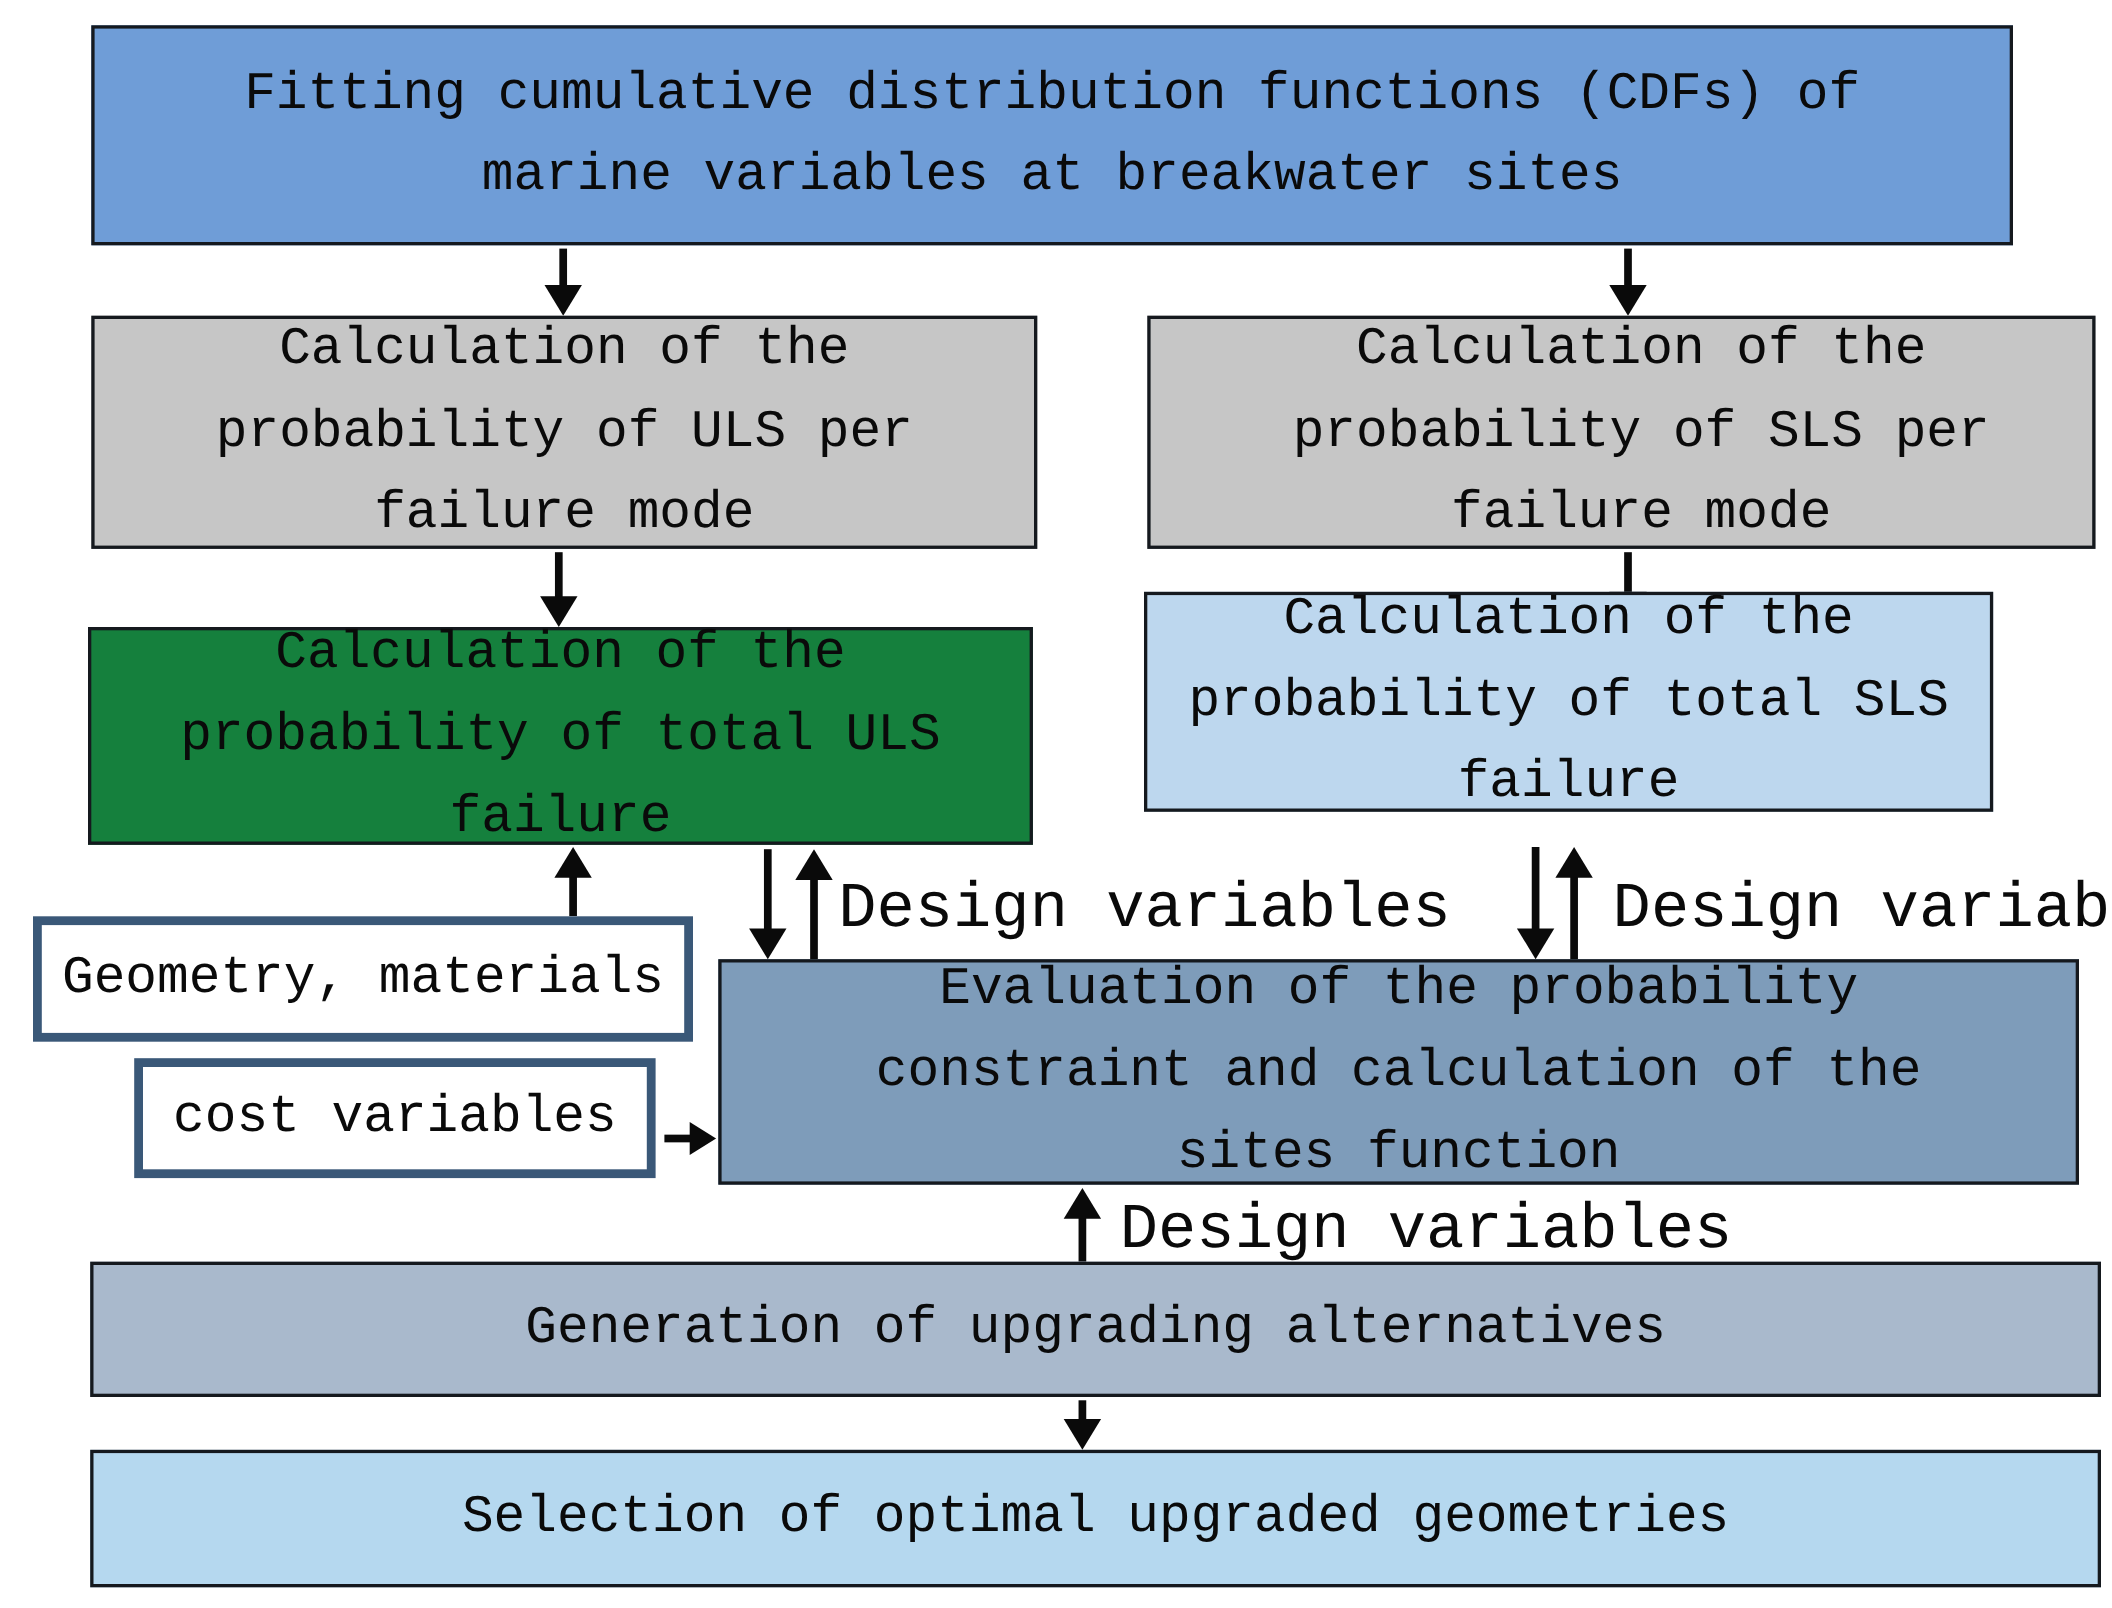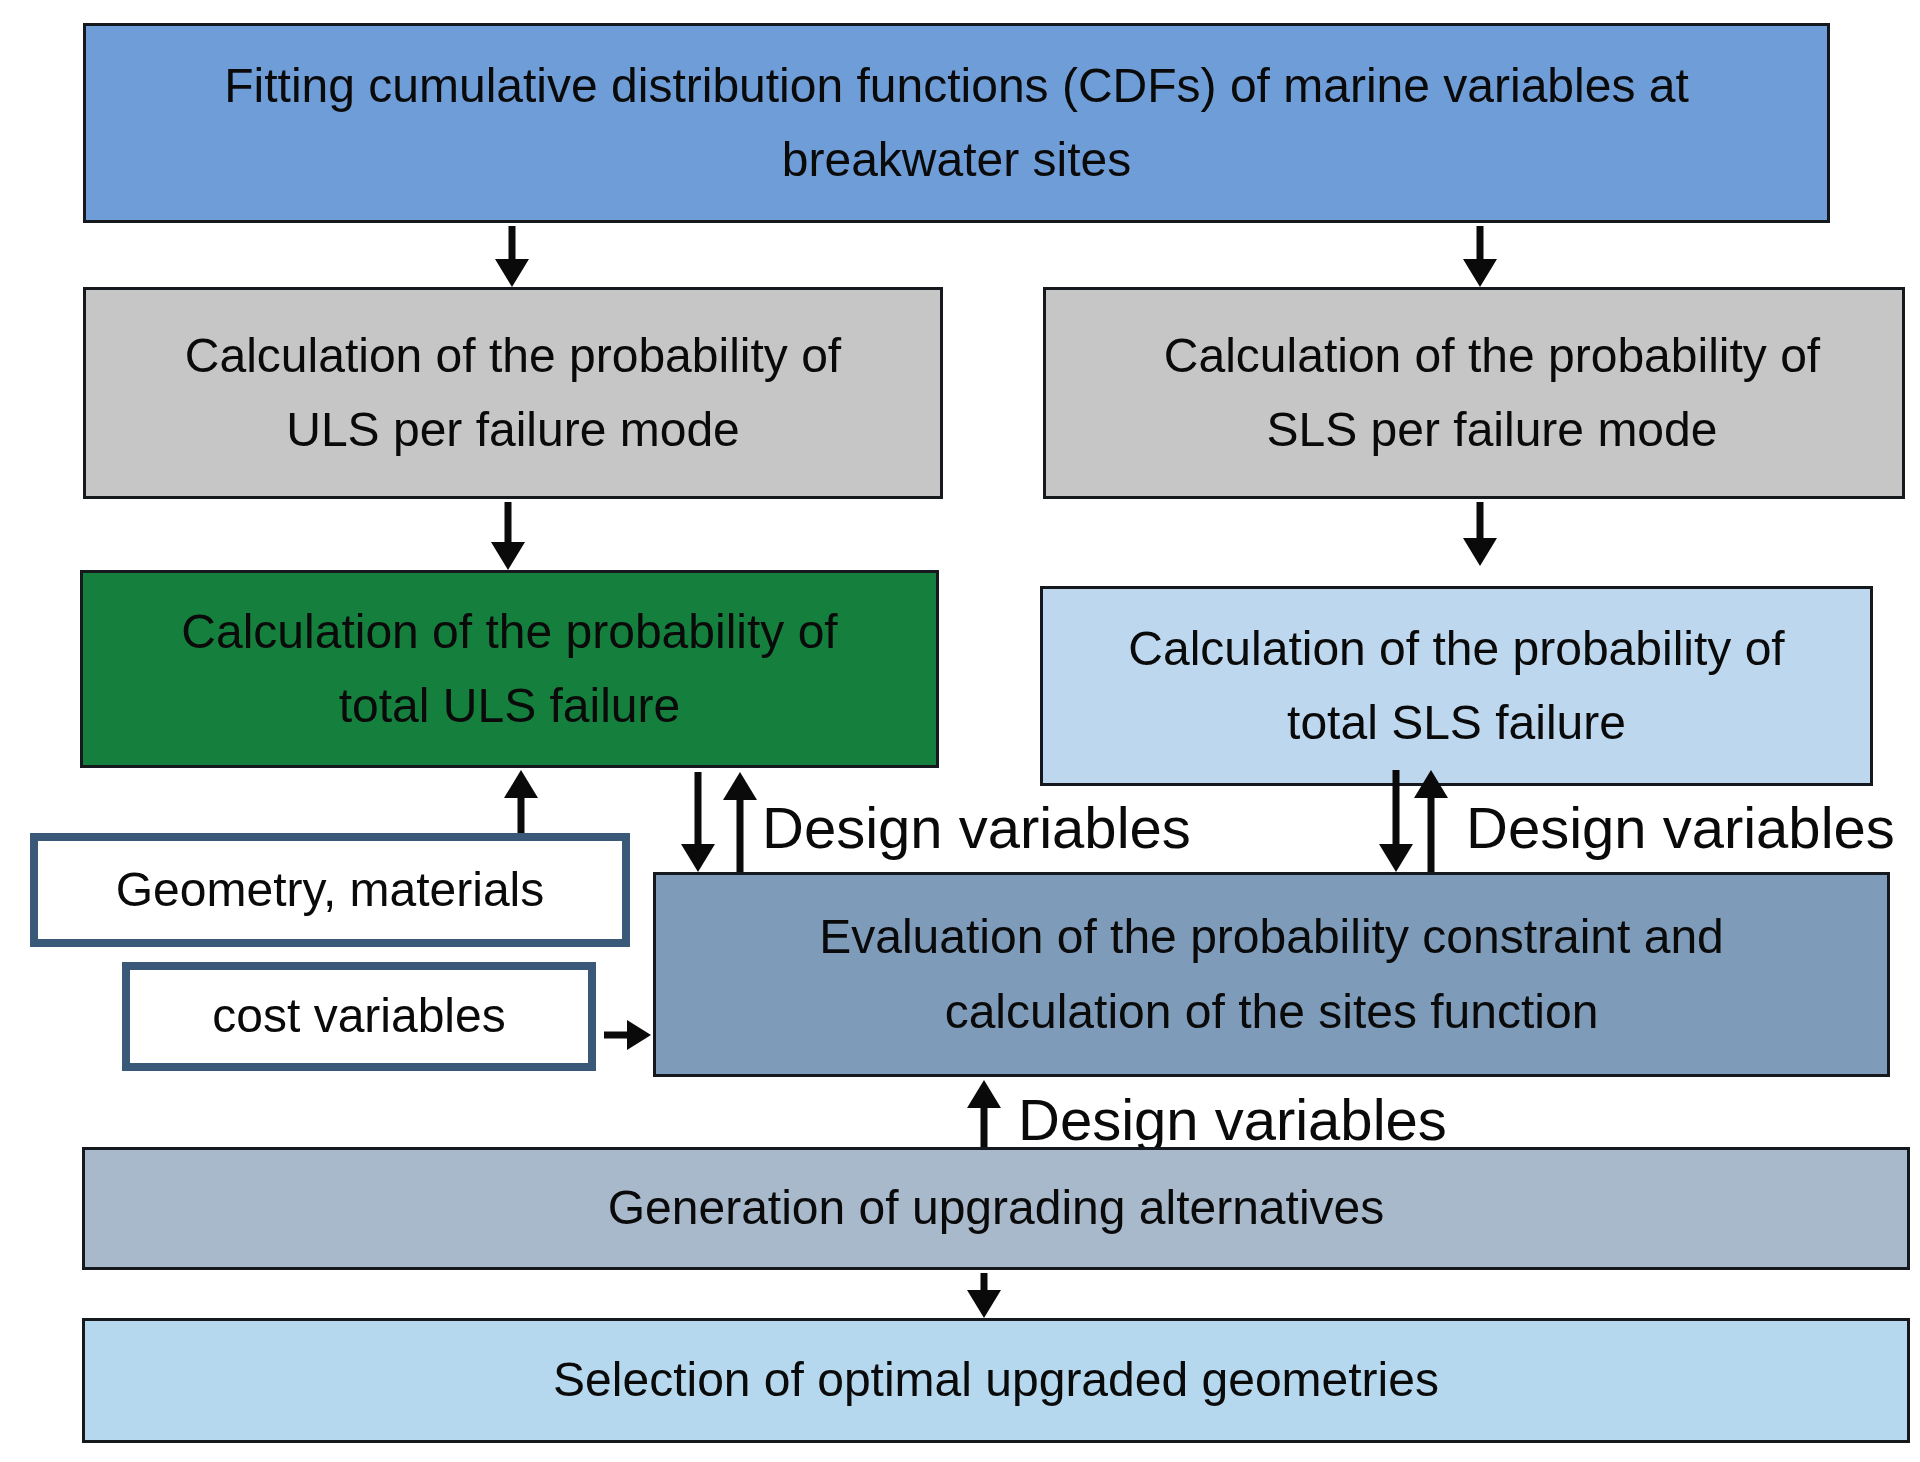--- a/index.html
+++ b/index.html
@@ -1,40 +1,40 @@
 <!DOCTYPE html>
 <html><head>
 <meta charset="utf-8">
 <style>
   html,body{margin:0;padding:0;background:#ffffff;}
   #canvas{
     position:relative;
     width:1920px;height:1462px;
     background:#ffffff;
-    font-family:Liberation Sans, sans-serif;
+    font-family:Liberation Mono, monospace;
     color:#0a0a0a;
     overflow:hidden;
   }
   .box{
     position:absolute;
     display:flex;align-items:center;justify-content:center;
     text-align:center;
     box-sizing:border-box;
     font-size:48px;
     line-height:1.55;
     color:#0a0a0a;
   }
   .box .txt{display:block;margin:0 auto;}
   .b-fitting   {left:83px;  top:23px;   width:1747px;height:200px;background:#6F9DD7;border:3px solid #15191e;}
   .b-fitting .txt{max-width:1480px;}
   .b-ulsmode   {left:83px;  top:287px;  width:860px; height:212px;background:#C6C6C6;border:3px solid #15191e;}
   .b-slsmode   {left:1043px;top:287px;  width:862px; height:212px;background:#C6C6C6;border:3px solid #15191e;padding-left:36px;}
   .b-ulsmode .txt,.b-slsmode .txt{max-width:700px;}
   .b-ulstotal  {left:80px;  top:570px;  width:859px; height:198px;background:#15803d;border:3px solid #15191e;}
-  .b-slstotal  {left:1040px;top:586px;  width:833px; height:200px;background:#BDD7EE;border:3px solid #15191e;}
+  .b-slstotal  {left:1040px;top:538px;  width:772px; height:200px;background:#BDD7EE;border:3px solid #15191e;}
   .b-ulstotal .txt,.b-slstotal .txt{max-width:700px;}
   .b-geometry  {left:30px;  top:833px;  width:600px; height:114px;background:#ffffff;border:8px solid #3A5878;}
   .b-cost      {left:122px; top:962px;  width:474px; height:109px;background:#ffffff;border:8px solid #3A5878;}
   .b-eval      {left:653px; top:872px;  width:1237px;height:205px;background:#7E9CBA;border:3px solid #15191e;}
   .b-eval .txt{max-width:1000px;}
   .b-gen       {left:82px;  top:1147px; width:1828px;height:123px;background:#A9B9CC;border:3px solid #15191e;}
   .b-sel       {left:82px;  top:1318px; width:1828px;height:125px;background:#B5D8EF;border:3px solid #15191e;}
 
   .flabel{
     position:absolute;

